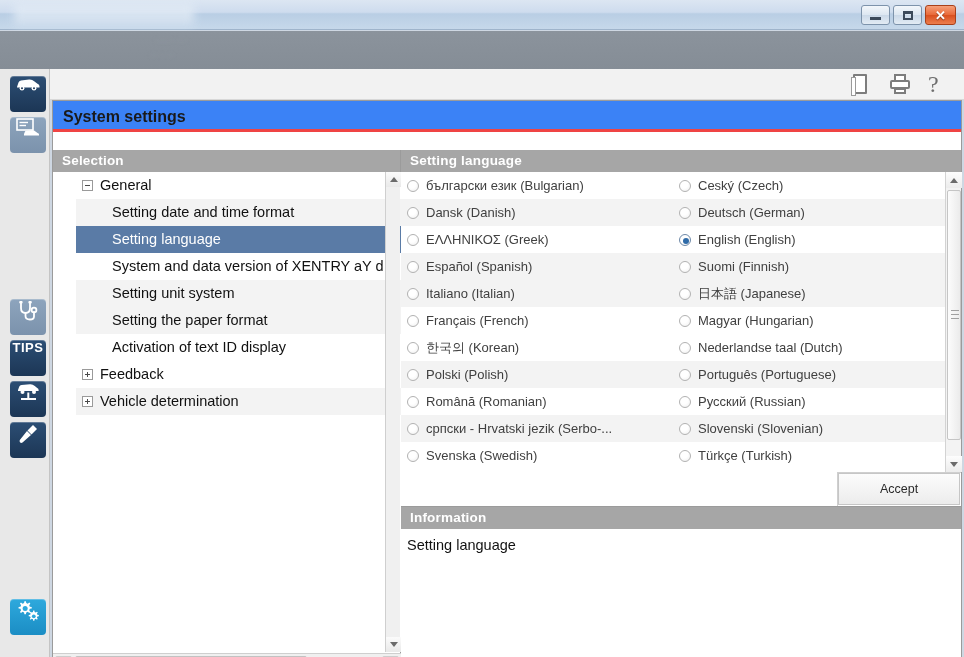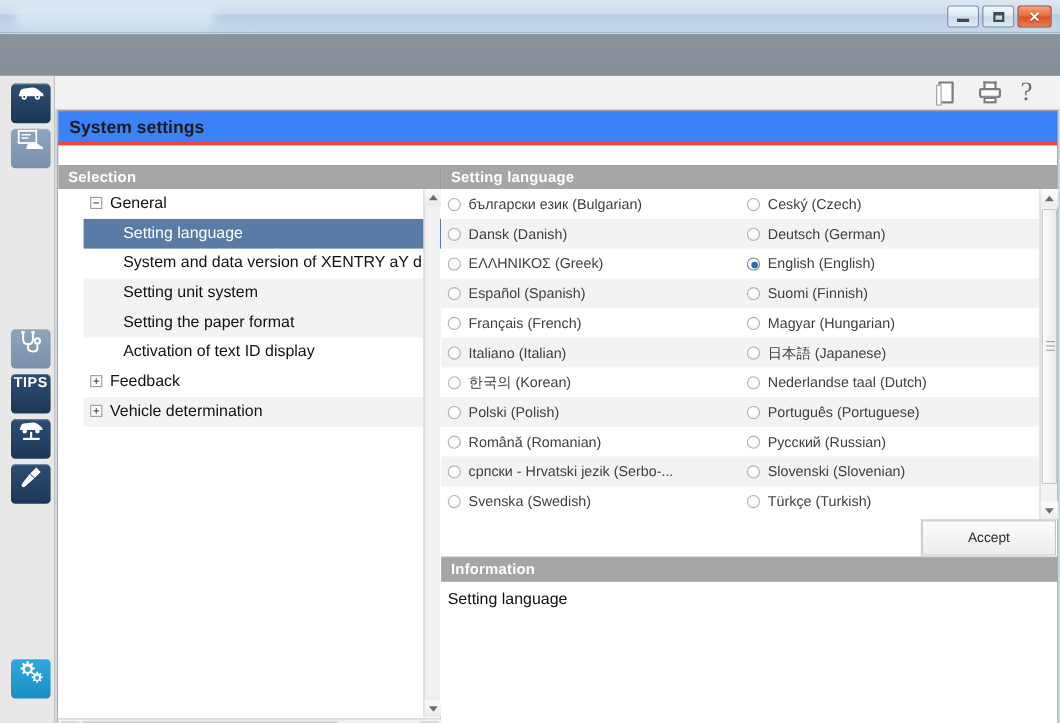--- a/index.html
+++ b/index.html
@@ -418,20 +418,23 @@
       <div class="pane-left">
         <div class="sec-head">Selection</div>
 
         <div class="tree-wrap">
           <div class="tree">
 
             <div class="tnode root">
               <span class="twist"></span><span>General</span>
             </div>
 
+            <div class="tnode child alt">
+              <span>Setting date and time format</span>
+            </div>
 
             <div class="tnode child sel">
               <span>Setting language</span>
             </div>
 
             <div class="tnode child">
               <span>System and data version of XENTRY aY d</span>
             </div>
 
             <div class="tnode child alt">
@@ -527,39 +530,39 @@
               <div class="lang-cell">
                 <span class="radio"></span>
                 <span>Español (Spanish)</span>
               </div>
               <div class="lang-cell">
                 <span class="radio"></span>
                 <span>Suomi (Finnish)</span>
               </div>
             </div>
 
+            <div class="lang-row alt">
+              <div class="lang-cell">
+                <span class="radio"></span>
+                <span>Italiano (Italian)</span>
+              </div>
+              <div class="lang-cell">
+                <span class="radio"></span>
+                <span>日本語 (Japanese)</span>
+              </div>
+            </div>
+
             <div class="lang-row">
               <div class="lang-cell">
                 <span class="radio"></span>
                 <span>Français (French)</span>
               </div>
               <div class="lang-cell">
                 <span class="radio"></span>
                 <span>Magyar (Hungarian)</span>
-              </div>
-            </div>
-
-            <div class="lang-row alt">
-              <div class="lang-cell">
-                <span class="radio"></span>
-                <span>Italiano (Italian)</span>
-              </div>
-              <div class="lang-cell">
-                <span class="radio"></span>
-                <span>日本語 (Japanese)</span>
               </div>
             </div>
 
             <div class="lang-row">
               <div class="lang-cell">
                 <span class="radio"></span>
                 <span>한국의 (Korean)</span>
               </div>
               <div class="lang-cell">
                 <span class="radio"></span>

